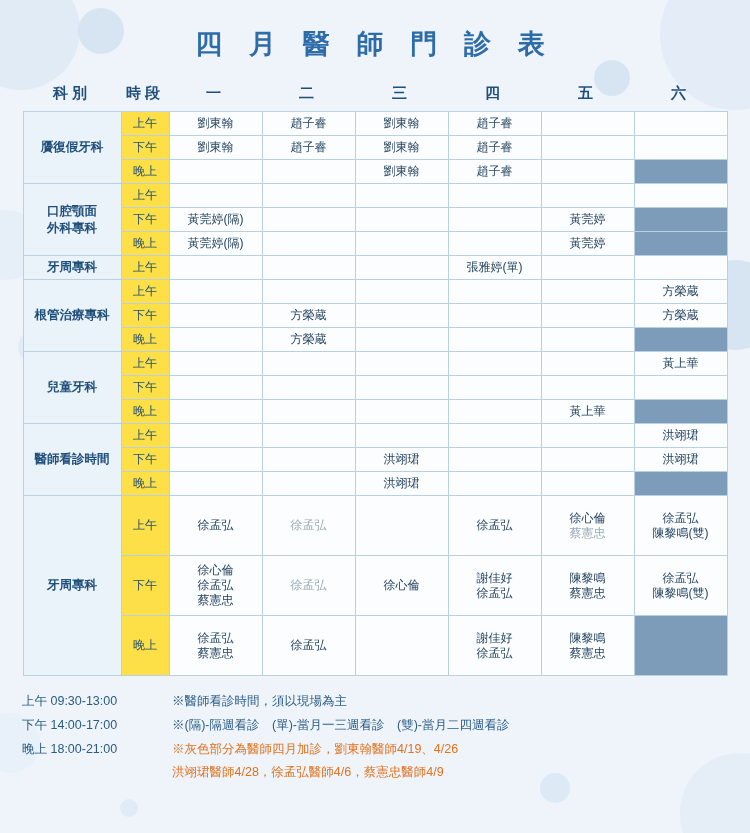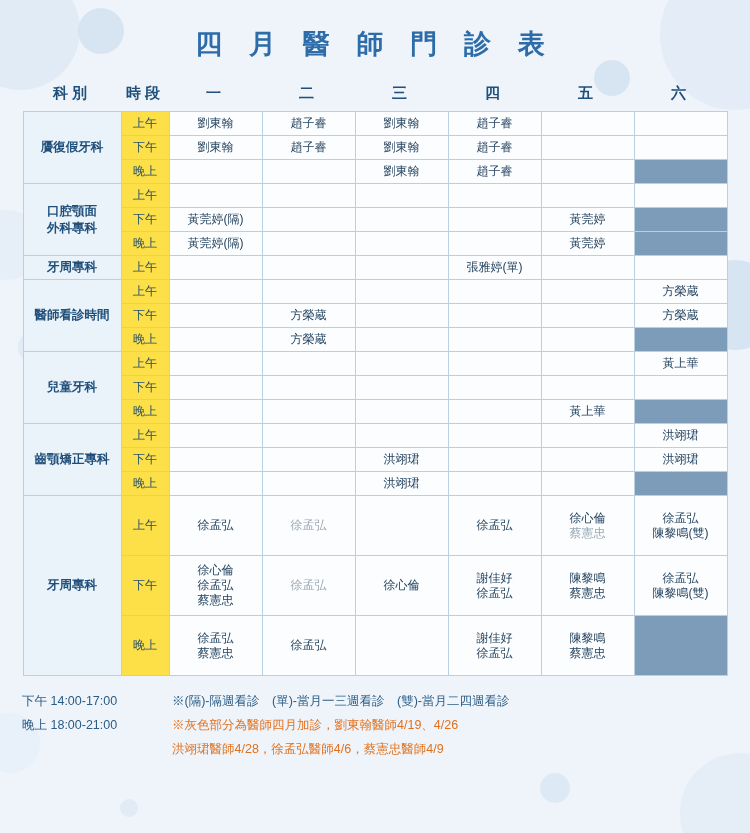--- a/index.html
+++ b/index.html
@@ -201,77 +201,77 @@
           <td class="dept" rowspan="1">牙周專科</td>
           <td class="time">上午</td>
           <td></td>
           <td></td>
           <td></td>
           <td>張雅婷(單)</td>
           <td></td>
           <td></td>
         </tr>
         <tr>
+          <td class="dept" rowspan="3">根管治療專科</td>
+          <td class="time">上午</td>
+          <td></td>
+          <td></td>
+          <td></td>
+          <td></td>
+          <td></td>
+          <td>方榮蔵</td>
+        </tr>
+        <tr>
+          <td class="time">下午</td>
+          <td></td>
+          <td>方榮蔵</td>
+          <td></td>
+          <td></td>
+          <td></td>
+          <td>方榮蔵</td>
+        </tr>
+        <tr>
+          <td class="time">晚上</td>
+          <td></td>
+          <td>方榮蔵</td>
+          <td></td>
+          <td></td>
+          <td></td>
+          <td class="shade"></td>
+        </tr>
+        <tr>
+          <td class="dept" rowspan="3">兒童牙科</td>
+          <td class="time">上午</td>
+          <td></td>
+          <td></td>
+          <td></td>
+          <td></td>
+          <td></td>
+          <td>黃上華</td>
+        </tr>
+        <tr>
+          <td class="time">下午</td>
+          <td></td>
+          <td></td>
+          <td></td>
+          <td></td>
+          <td></td>
+          <td></td>
+        </tr>
+        <tr>
+          <td class="time">晚上</td>
+          <td></td>
+          <td></td>
+          <td></td>
+          <td></td>
+          <td>黃上華</td>
+          <td class="shade"></td>
+        </tr>
+        <tr>
           <td class="dept" rowspan="3">醫師看診時間</td>
-          <td class="time">上午</td>
-          <td></td>
-          <td></td>
-          <td></td>
-          <td></td>
-          <td></td>
-          <td>方榮蔵</td>
-        </tr>
-        <tr>
-          <td class="time">下午</td>
-          <td></td>
-          <td>方榮蔵</td>
-          <td></td>
-          <td></td>
-          <td></td>
-          <td>方榮蔵</td>
-        </tr>
-        <tr>
-          <td class="time">晚上</td>
-          <td></td>
-          <td>方榮蔵</td>
-          <td></td>
-          <td></td>
-          <td></td>
-          <td class="shade"></td>
-        </tr>
-        <tr>
-          <td class="dept" rowspan="3">兒童牙科</td>
-          <td class="time">上午</td>
-          <td></td>
-          <td></td>
-          <td></td>
-          <td></td>
-          <td></td>
-          <td>黃上華</td>
-        </tr>
-        <tr>
-          <td class="time">下午</td>
-          <td></td>
-          <td></td>
-          <td></td>
-          <td></td>
-          <td></td>
-          <td></td>
-        </tr>
-        <tr>
-          <td class="time">晚上</td>
-          <td></td>
-          <td></td>
-          <td></td>
-          <td></td>
-          <td>黃上華</td>
-          <td class="shade"></td>
-        </tr>
-        <tr>
-          <td class="dept" rowspan="3">齒顎矯正專科</td>
           <td class="time">上午</td>
           <td></td>
           <td></td>
           <td></td>
           <td></td>
           <td></td>
           <td>洪翊珺</td>
         </tr>
         <tr>
           <td class="time">下午</td>
@@ -316,20 +316,24 @@
           <td style="height: 60px;">徐孟弘</td>
           <td style="height: 60px;"></td>
           <td style="height: 60px;">謝佳好<br>徐孟弘</td>
           <td style="height: 60px;">陳黎鳴<br>蔡憲忠</td>
           <td class="shade" style="height: 60px;"></td>
         </tr>
       </tbody>
   </table>
 
   <div class="notes">
+    <div class="row">
+      <span class="lbl">上午 09:30-13:00</span>
+      <span class="txt">※醫師看診時間，須以現場為主</span>
+    </div>
     <div class="row">
       <span class="lbl">下午 14:00-17:00</span>
       <span class="txt">※(隔)-隔週看診　(單)-當月一三週看診　(雙)-當月二四週看診</span>
     </div>
     <div class="row">
       <span class="lbl">晚上 18:00-21:00</span>
       <span class="txt orange">※灰色部分為醫師四月加診，劉東翰醫師4/19、4/26</span>
     </div>
     <div class="row">
       <span class="txt orange indent">洪翊珺醫師4/28，徐孟弘醫師4/6，蔡憲忠醫師4/9</span>

